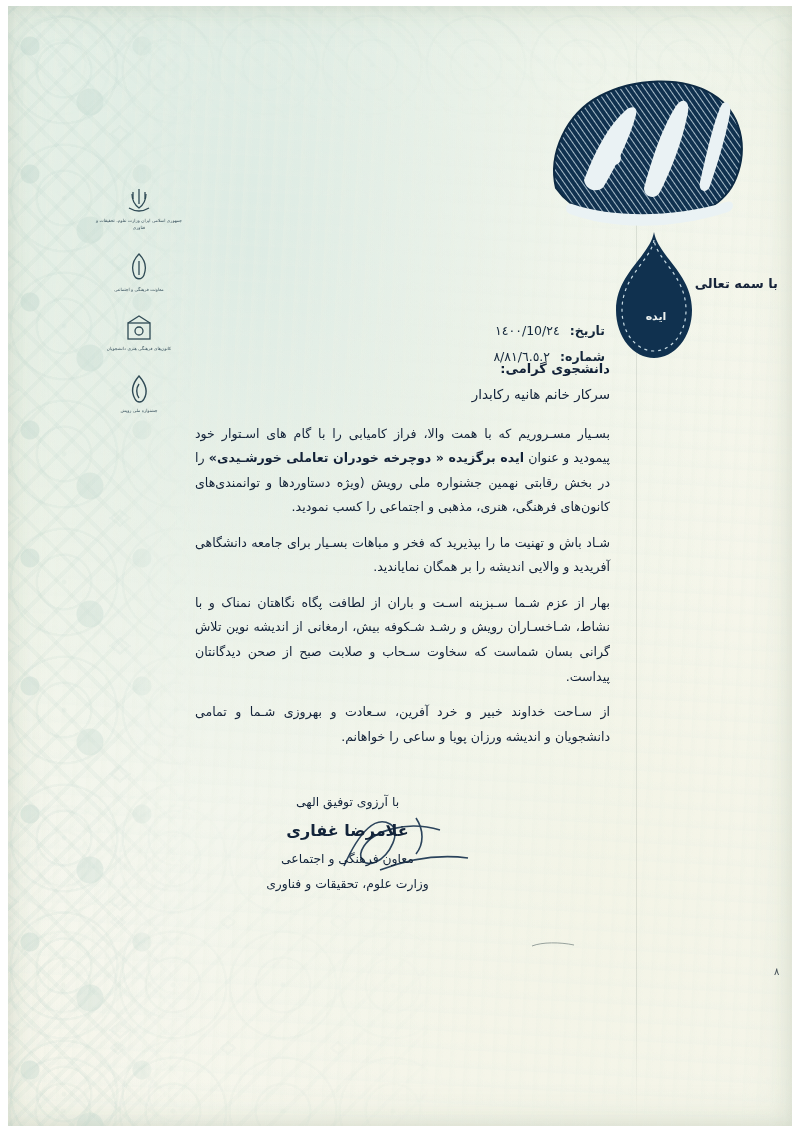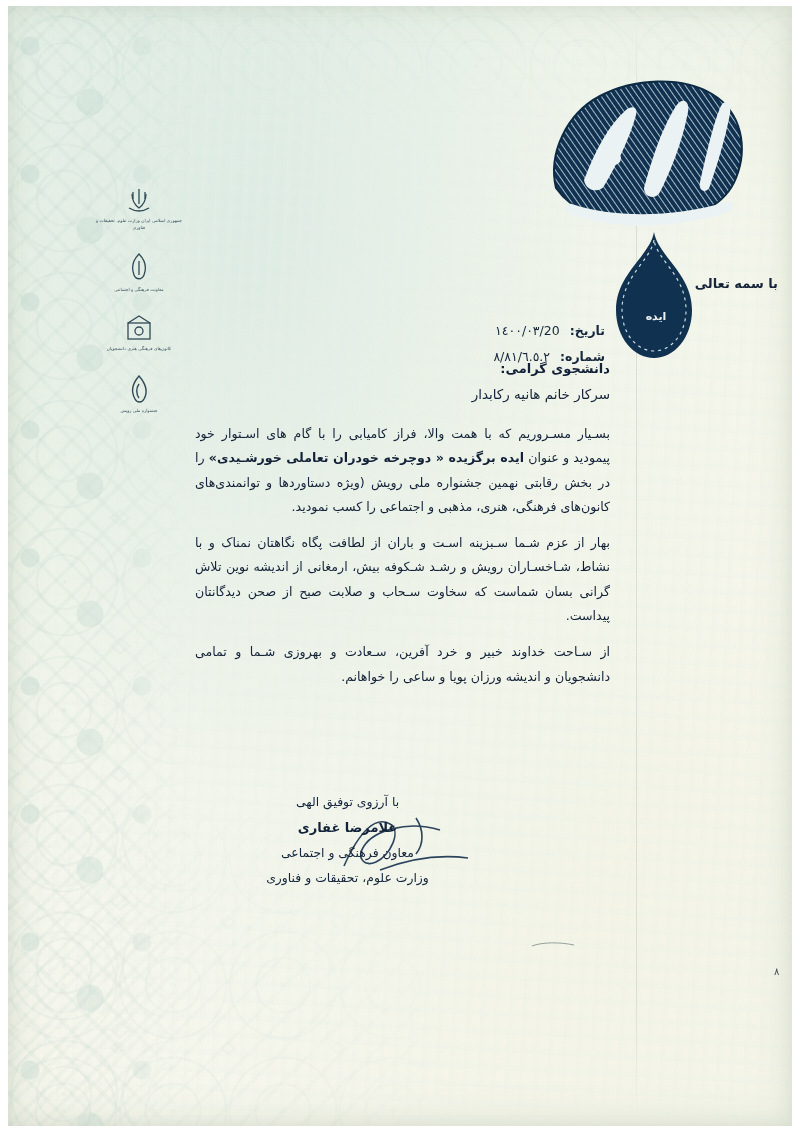--- a/index.html
+++ b/index.html
@@ -217,21 +217,21 @@
   .signature {
     position: absolute;
     right: 330px;
     left: 225px;
     top: 790px;
     text-align: center;
     color: #13243a;
     font-size: 12.4px;
     line-height: 2.0;
   }
-  .sig-name { font-weight: bold; font-size: 13px; }
+  .sig-name { font-weight: bold; font-size: 16px; }
   .sig-mark {
     position: absolute;
     right: 300px;
     top: 800px;
     width: 180px;
     height: 90px;
     color: #1b3550;
     opacity: .92;
     pointer-events: none;
   }
@@ -335,32 +335,33 @@
     <div class="seal-drop-label">ایده</div>
   </div>
 
   <div class="basmeh">
     <span>با سمه تعالی</span>
   </div>
 
   <div class="meta">
     <div class="meta-row">
       <span class="meta-label">تاریخ:</span>
-      <span class="meta-value">١٤٠٠/٠٣/20</span>
+      <span class="meta-value">١٤٠٠/10/٢٤</span>
     </div>
     <div class="meta-row">
       <span class="meta-label">شماره:</span>
       <span class="meta-value">٨/٨١/٦.٥.٢</span>
     </div>
   </div>
 
   <div class="body">
     <div class="salutation">دانشجوی گرامی:</div>
     <div class="recipient">سرکار خانم هانیه رکابدار</div>
     <p class="para">بسـیار مسـروریم که با همت والا، فراز کامیابی را با گام های اسـتوار خود پیمودید و عنوان <b>ایده برگزیده « دوچرخه خودران تعاملی خورشـیدی»</b> را در بخش رقابتی نهمین جشنواره ملی رویش (ویژه دستاوردها و توانمندی‌های کانون‌های فرهنگی، هنری، مذهبی و اجتماعی را کسب نمودید.</p>
+    <p class="para">شـاد باش و تهنیت ما را بپذیرید که فخر و مباهات بسـیار برای جامعه دانشگاهی آفریدید و والایی اندیشه را بر همگان نمایاندید.</p>
     <p class="para">بهار از عزم شـما سـبزینه اسـت و باران از لطافت پگاه نگاهتان نمناک و با نشاط، شـاخسـاران رویش و رشـد شـکوفه بیش، ارمغانی از اندیشه نوین تلاش گرانی بسان شماست که سخاوت سـحاب و صلابت صبح از صحن دیدگانتان پیداست.</p>
     <p class="para">از سـاحت خداوند خبیر و خرد آفرین، سـعادت و بهروزی شـما و تمامی دانشجویان و اندیشه ورزان پویا و ساعی را خواهانم.</p>
   </div>
 
   <svg class="sig-mark" viewBox="0 0 180 90" fill="none" stroke="currentColor" stroke-width="1.6">
     <path d="M24 66 C40 30, 56 16, 70 24 C82 31, 70 56, 56 62 C44 67, 36 58, 44 46 C54 31, 86 20, 120 30"></path>
     <path d="M60 70 C86 60, 118 54, 148 58"></path>
     <path d="M96 18 C104 30, 104 44, 96 54"></path>
   </svg>
 

